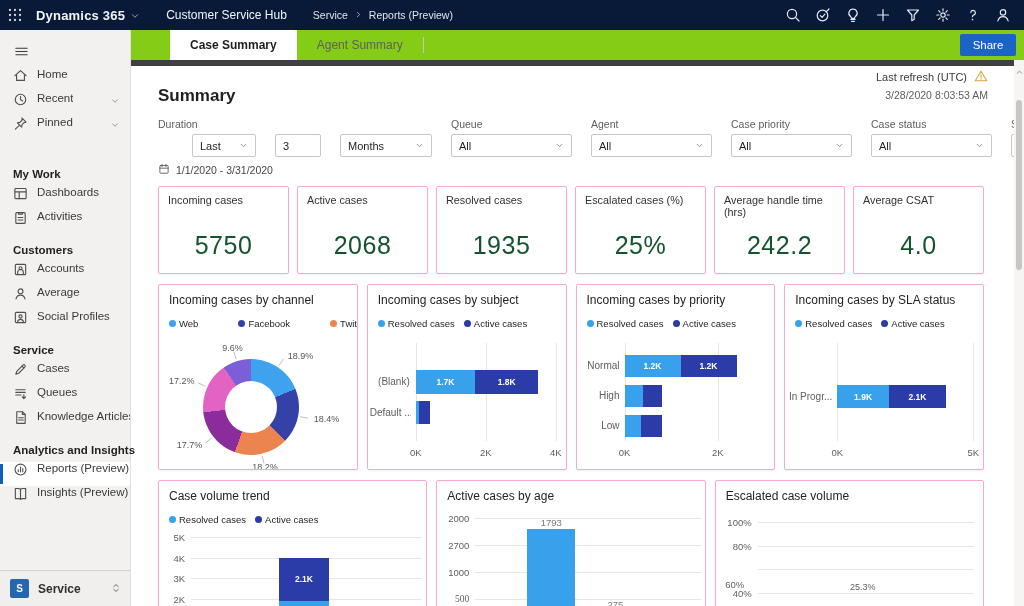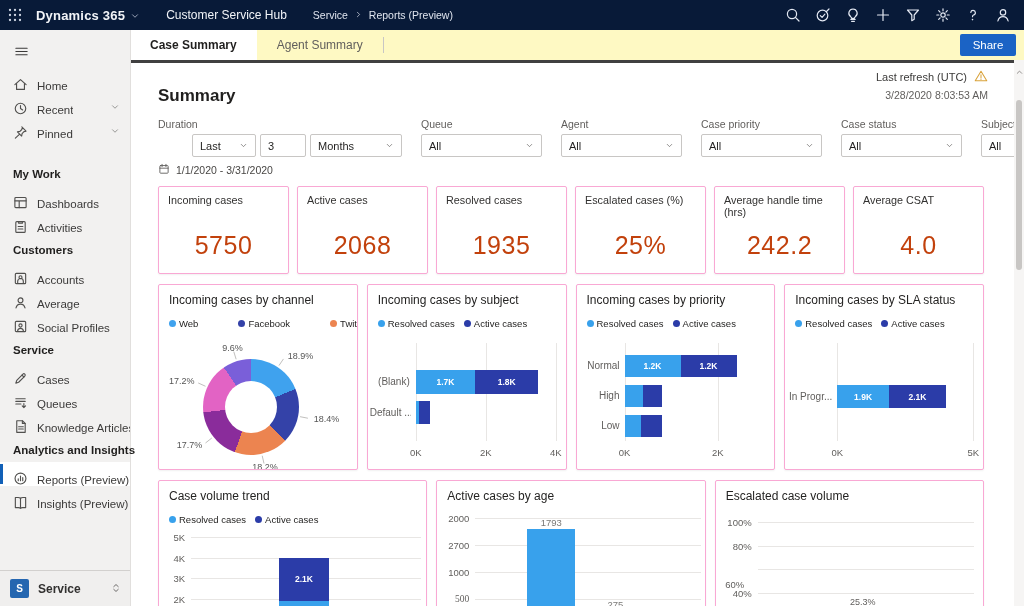--- a/index.html
+++ b/index.html
@@ -15,64 +15,64 @@
   .tb-app{font-size:12px;margin-left:26px;font-weight:400;}
   .tb-crumbs{display:flex;align-items:center;font-size:10.5px;color:#dfe4ee;margin-left:26px;gap:6px;}
   .tb-right{margin-left:auto;display:flex;align-items:center;padding-right:6px;}
   .tb-icon{width:30px;height:30px;display:flex;align-items:center;justify-content:center;color:#e3e8f2;
            background:none;border:none;cursor:pointer;padding:0;}
   
   #sidebar{position:absolute;top:30px;left:0;width:130px;bottom:0;background:#f2f1f0;border-right:1px solid #e1dfdd;
            z-index:20;display:flex;flex-direction:column;}
   .side-burger{width:34px;height:26px;margin:8px 0 4px 8px;display:flex;align-items:center;color:#3b3a39;
                background:none;border:none;cursor:pointer;}
-  .side-item{display:flex;align-items:flex-end;height:24px;padding-left:13px;cursor:pointer;color:#3b3a39;position:relative;}
+  .side-item{display:flex;align-items:flex-start;height:24px;padding-left:13px;cursor:pointer;color:#3b3a39;position:relative;}
   .side-item .si-icon{width:15px;height:15px;margin-right:9px;color:#51504e;flex:0 0 auto;}
   .side-item .si-label{font-size:11.5px;white-space:nowrap;overflow:hidden;}
   .side-item .si-chev{margin-left:auto;margin-right:10px;color:#7a7977;}
   .side-item.selected{background:#ffffff;}
   .side-item.selected::before{content:"";position:absolute;left:0;top:2px;bottom:2px;width:3px;background:#1160b7;}
   .side-section-title{font-size:11.5px;font-weight:700;color:#201f1e;padding:10px 0 6px 13px;white-space:nowrap;}
   .side-gap{height:18px;}
   #area-switcher{margin-top:auto;height:35px;border-top:1px solid #d2d0ce;background:#f0efee;display:flex;
                  align-items:center;padding:0 8px 0 10px;cursor:pointer;}
   .area-badge{width:19px;height:19px;background:#2466b0;color:#fff;font-size:10px;font-weight:700;border-radius:2px;
               display:flex;align-items:center;justify-content:center;}
   .area-label{font-size:12px;font-weight:700;color:#323130;margin-left:9px;}
   .area-chev{margin-left:auto;color:#605e5c;}
   
   #main{position:absolute;top:30px;left:130px;right:0;bottom:0;background:#fff;}
-  #tabbar{position:absolute;top:0;left:0;right:0;height:30px;background:#fef9c3;display:flex;align-items:stretch;
-          border-bottom:3px solid #404040;}
+  #tabbar{position:absolute;top:0;left:0;right:0;height:30px;background:#84cc16;display:flex;align-items:stretch;
+          border-bottom:6px solid #404040;padding-left:40px;}
   .tab{padding:0 20px;display:flex;align-items:center;font-size:12px;color:#605e5c;cursor:pointer;}
   .tab.active{background:#fff;color:#201f1e;font-weight:700;}
   .tab-divider{width:1px;background:#c8c6c4;margin:7px 0;}
   .share-btn{margin:4px 8px 4px auto;width:56px;background:#1b63c5;color:#fff;border:none;border-radius:2px;
              font-size:11.5px;font-family:inherit;cursor:pointer;}
   #content{position:absolute;top:30px;left:0;right:0;bottom:0;padding:0 40px 0 28px;overflow:hidden;}
   .refresh{position:absolute;top:9px;right:36px;text-align:right;z-index:5;}
   .refresh-top{display:flex;align-items:center;justify-content:flex-end;gap:7px;font-size:11px;color:#3b3a39;}
   .refresh-val{font-size:10.5px;color:#605e5c;margin-top:4px;}
   .warn{color:#d9a23a;}
   .summary-title{margin:26px 0 0;font-size:17px;font-weight:700;color:#201f1e;}
   
   .filters{display:flex;margin-top:12px;gap:19px;}
   .f-group{display:flex;flex-direction:column;}
   .f-label{font-size:10.5px;color:#605e5c;margin-bottom:4px;}
-  .f-controls{display:flex;gap:4px;padding-left:34px;}
+  .f-controls{display:flex;gap:19px;padding-left:34px;}
   .f-box{height:21px;border:1px solid #c8c6c4;border-radius:2px;background:#fff;display:flex;align-items:center;
          font-size:11px;color:#201f1e;padding:0 7px;cursor:pointer;}
   .f-box .fb-chev{margin-left:auto;color:#605e5c;padding-left:6px;}
   .date-row{display:flex;align-items:center;gap:6px;margin-top:6px;font-size:10.5px;color:#484644;}
   .date-row .cal{color:#605e5c;}
   
   .card{background:#fff;border:1px solid #f9a8d4;border-radius:2px;box-shadow:0 1px 2px rgba(0,0,0,.06);position:relative;}
   .kpi-grid{display:grid;grid-template-columns:repeat(6,1fr);gap:8px;margin-top:9px;height:88px;}
   .kpi-label{position:absolute;top:7px;left:9px;font-size:10.8px;color:#323130;}
-  .kpi-value{position:absolute;top:44px;left:0;right:0;text-align:center;font-size:25px;color:#c2410c;letter-spacing:.5px;}
+  .kpi-value{position:absolute;top:44px;left:0;right:0;text-align:center;font-size:25px;color:#14532d;letter-spacing:.5px;}
   .charts-grid{display:grid;grid-template-columns:repeat(4,1fr);gap:9px;margin-top:10px;height:186px;}
   .bottom-grid{display:grid;grid-template-columns:repeat(3,1fr);gap:9px;margin-top:10px;height:200px;}
   .chart-card{overflow:hidden;}
   .chart-title{position:absolute;top:8px;left:10px;font-size:12px;color:#252423;white-space:nowrap;}
   .legend{position:absolute;left:10px;right:4px;display:flex;align-items:center;gap:9px;font-size:9.5px;color:#252423;}
   .legend-item{display:flex;align-items:center;gap:3px;cursor:pointer;white-space:nowrap;}
   .legend-dot{width:7px;height:7px;border-radius:50%;flex:0 0 auto;}
   .gridline-v{position:absolute;width:1px;background:#e8e6e4;}
   .gridline-h{position:absolute;height:1px;background:#e8e6e4;}
   .axis-lab{position:absolute;font-size:9.5px;color:#605e5c;}
@@ -589,21 +589,21 @@
           <div class="card chart-card">
             <div class="chart-title">Escalated case volume</div>
             <div class="axis-lab" style="left: 2px; width: 34px; text-align: right; top: 36px;">100%</div>
             <div class="gridline-h" style="left: 42px; width: 216px; top: 41px;"></div>
             <div class="axis-lab" style="left: 2px; width: 34px; text-align: right; top: 59.5px;">80%</div>
             <div class="gridline-h" style="left: 42px; width: 216px; top: 64.5px;"></div>
             <div class="axis-lab" style="left: 2px; width: 34px; text-align: center; top: 98px;">60%</div>
             <div class="gridline-h" style="left: 42px; width: 216px; top: 88px;"></div>
             <div class="axis-lab" style="left: 2px; width: 34px; text-align: right; top: 106.5px;">40%</div>
             <div class="gridline-h" style="left: 42px; width: 216px; top: 111.5px;"></div>
-            <div class="pt-lab" style="left: 129px; top: 116px; width: 36px; text-align: center;">25.3%</div>
+            <div class="pt-lab" style="left: 129px; top: 101px; width: 36px; text-align: center;">25.3%</div>
           </div>
         </div>
     </div>
 
     <div id="scrollbar">
       <span id="scroll-up"><svg width="9" height="9" viewBox="0 0 16 16" fill="none" stroke="currentColor" stroke-width="1.2" stroke-linecap="round" stroke-linejoin="round">
             <path d="M4 9.5L8 5.5l4 4" stroke-width="1.6"></path>
           </svg></span>
       <div id="scroll-thumb"></div>
     </div>

